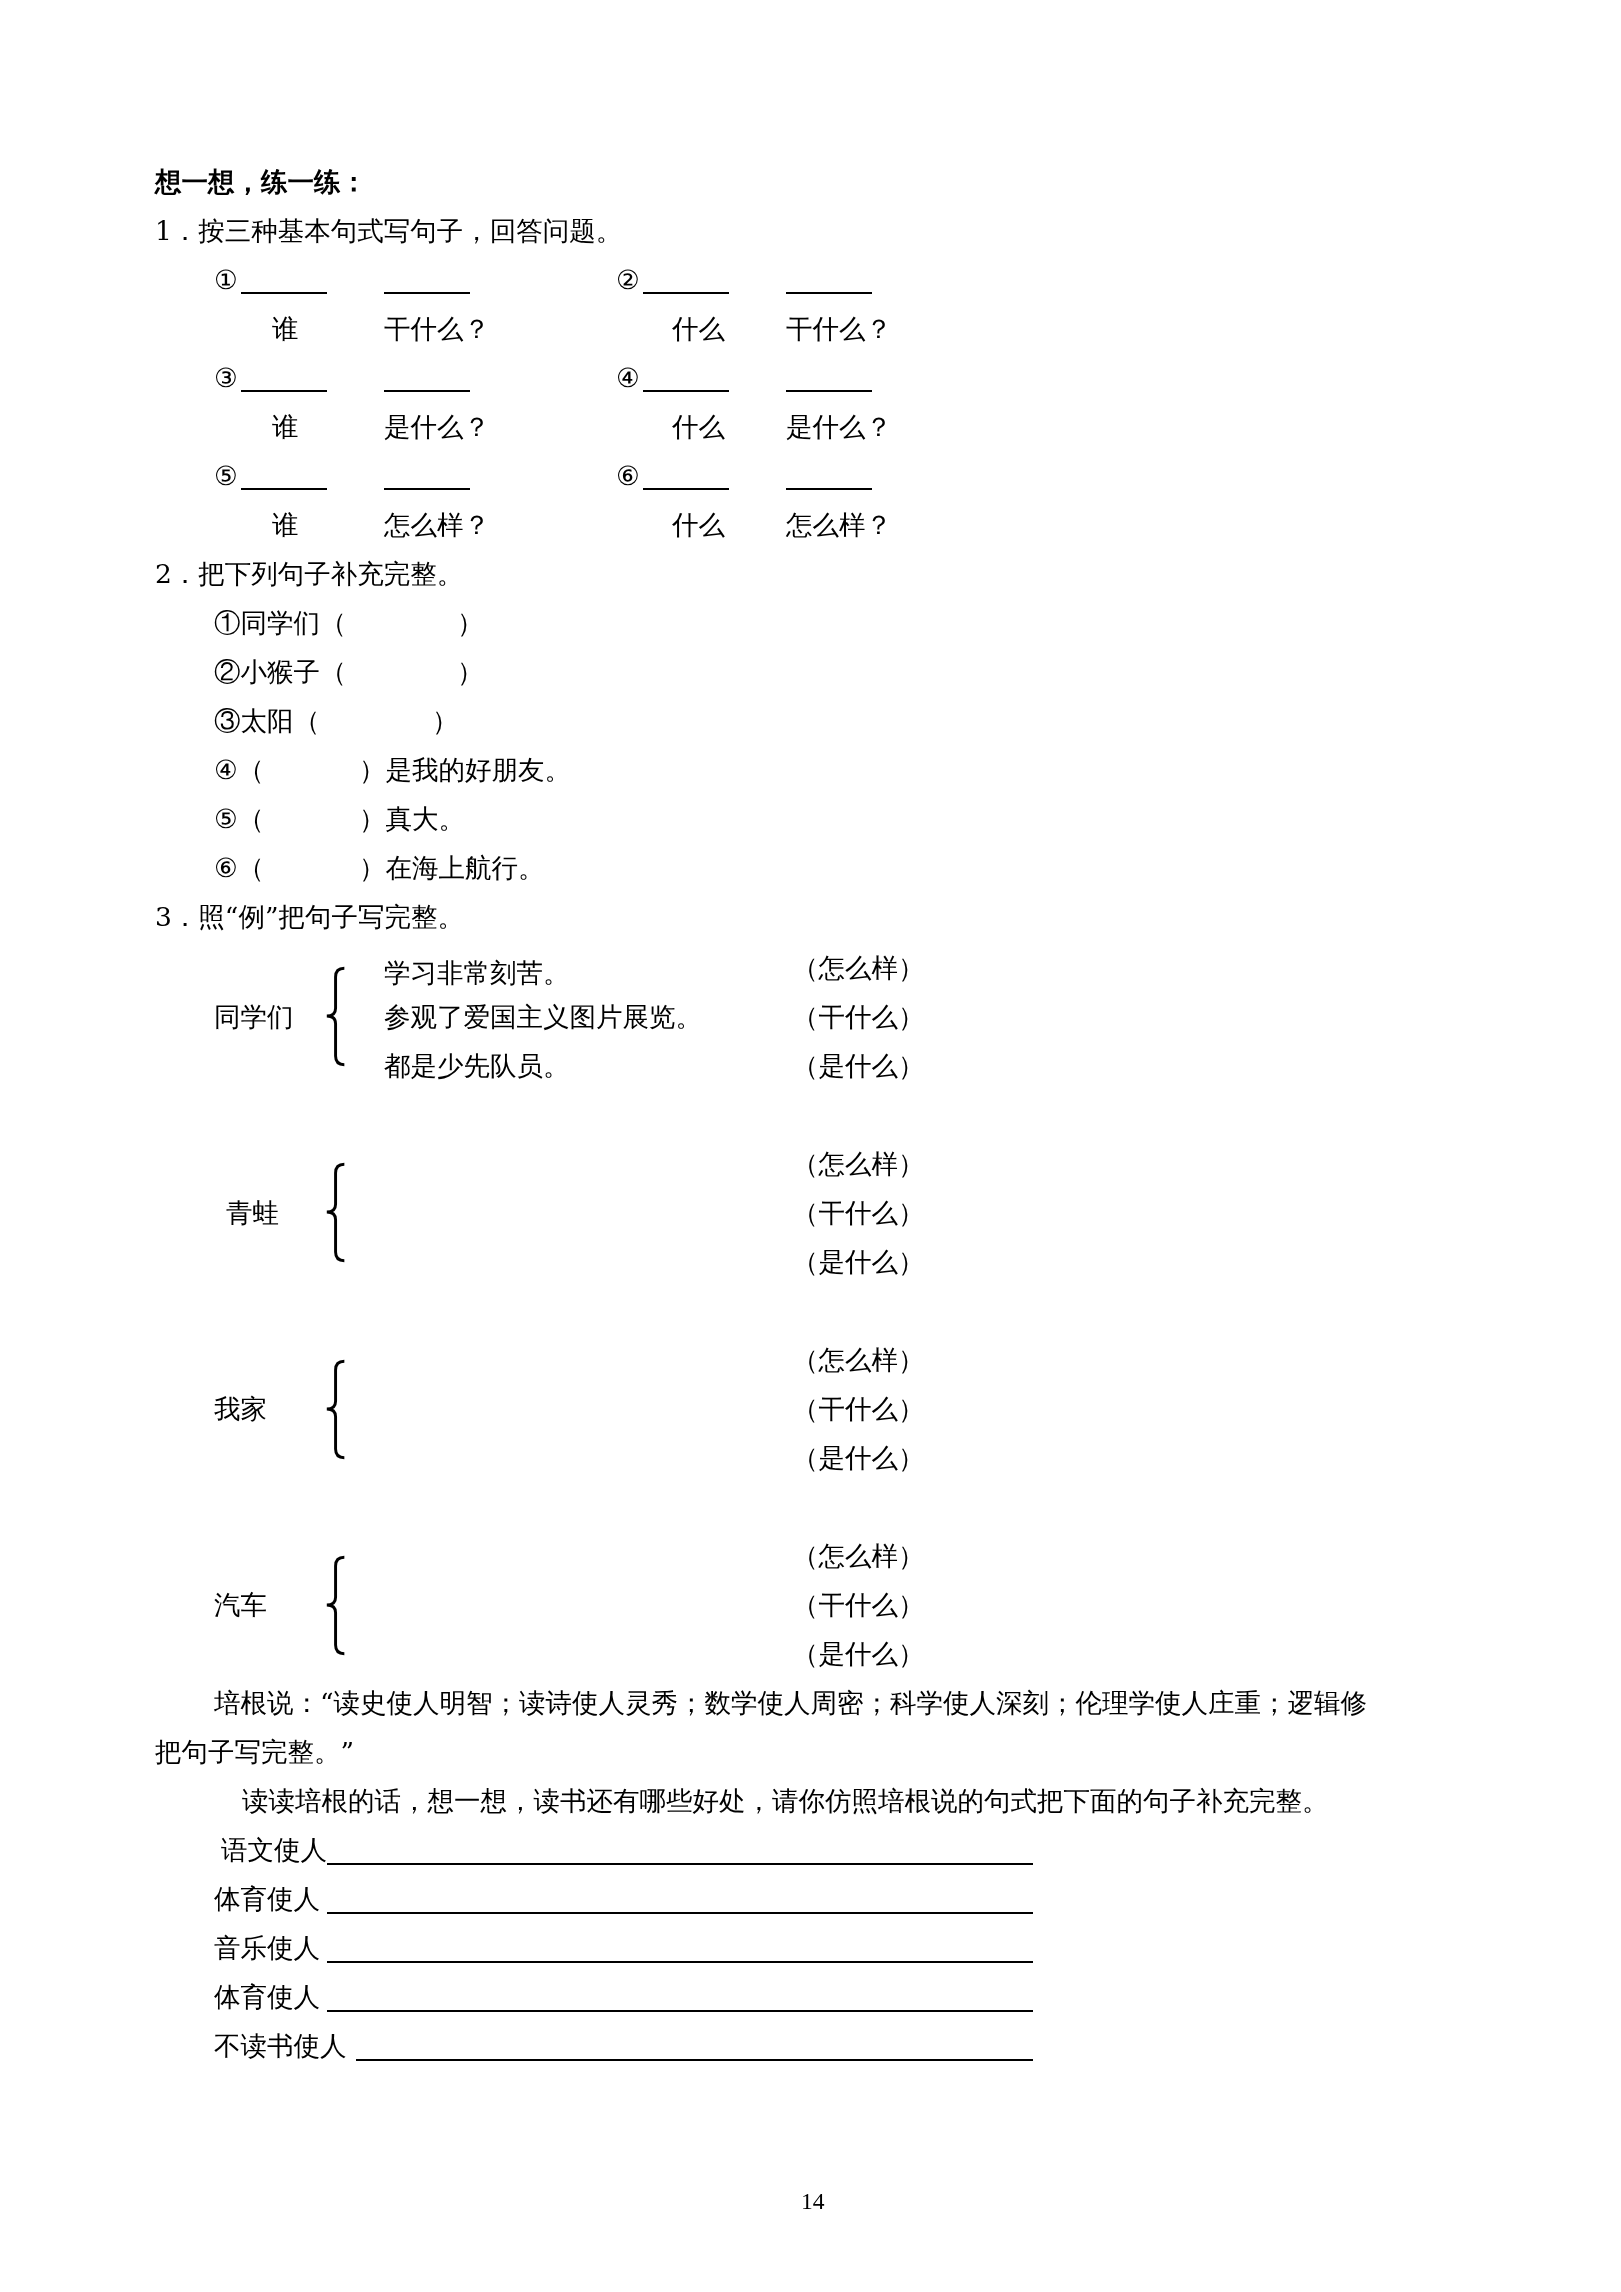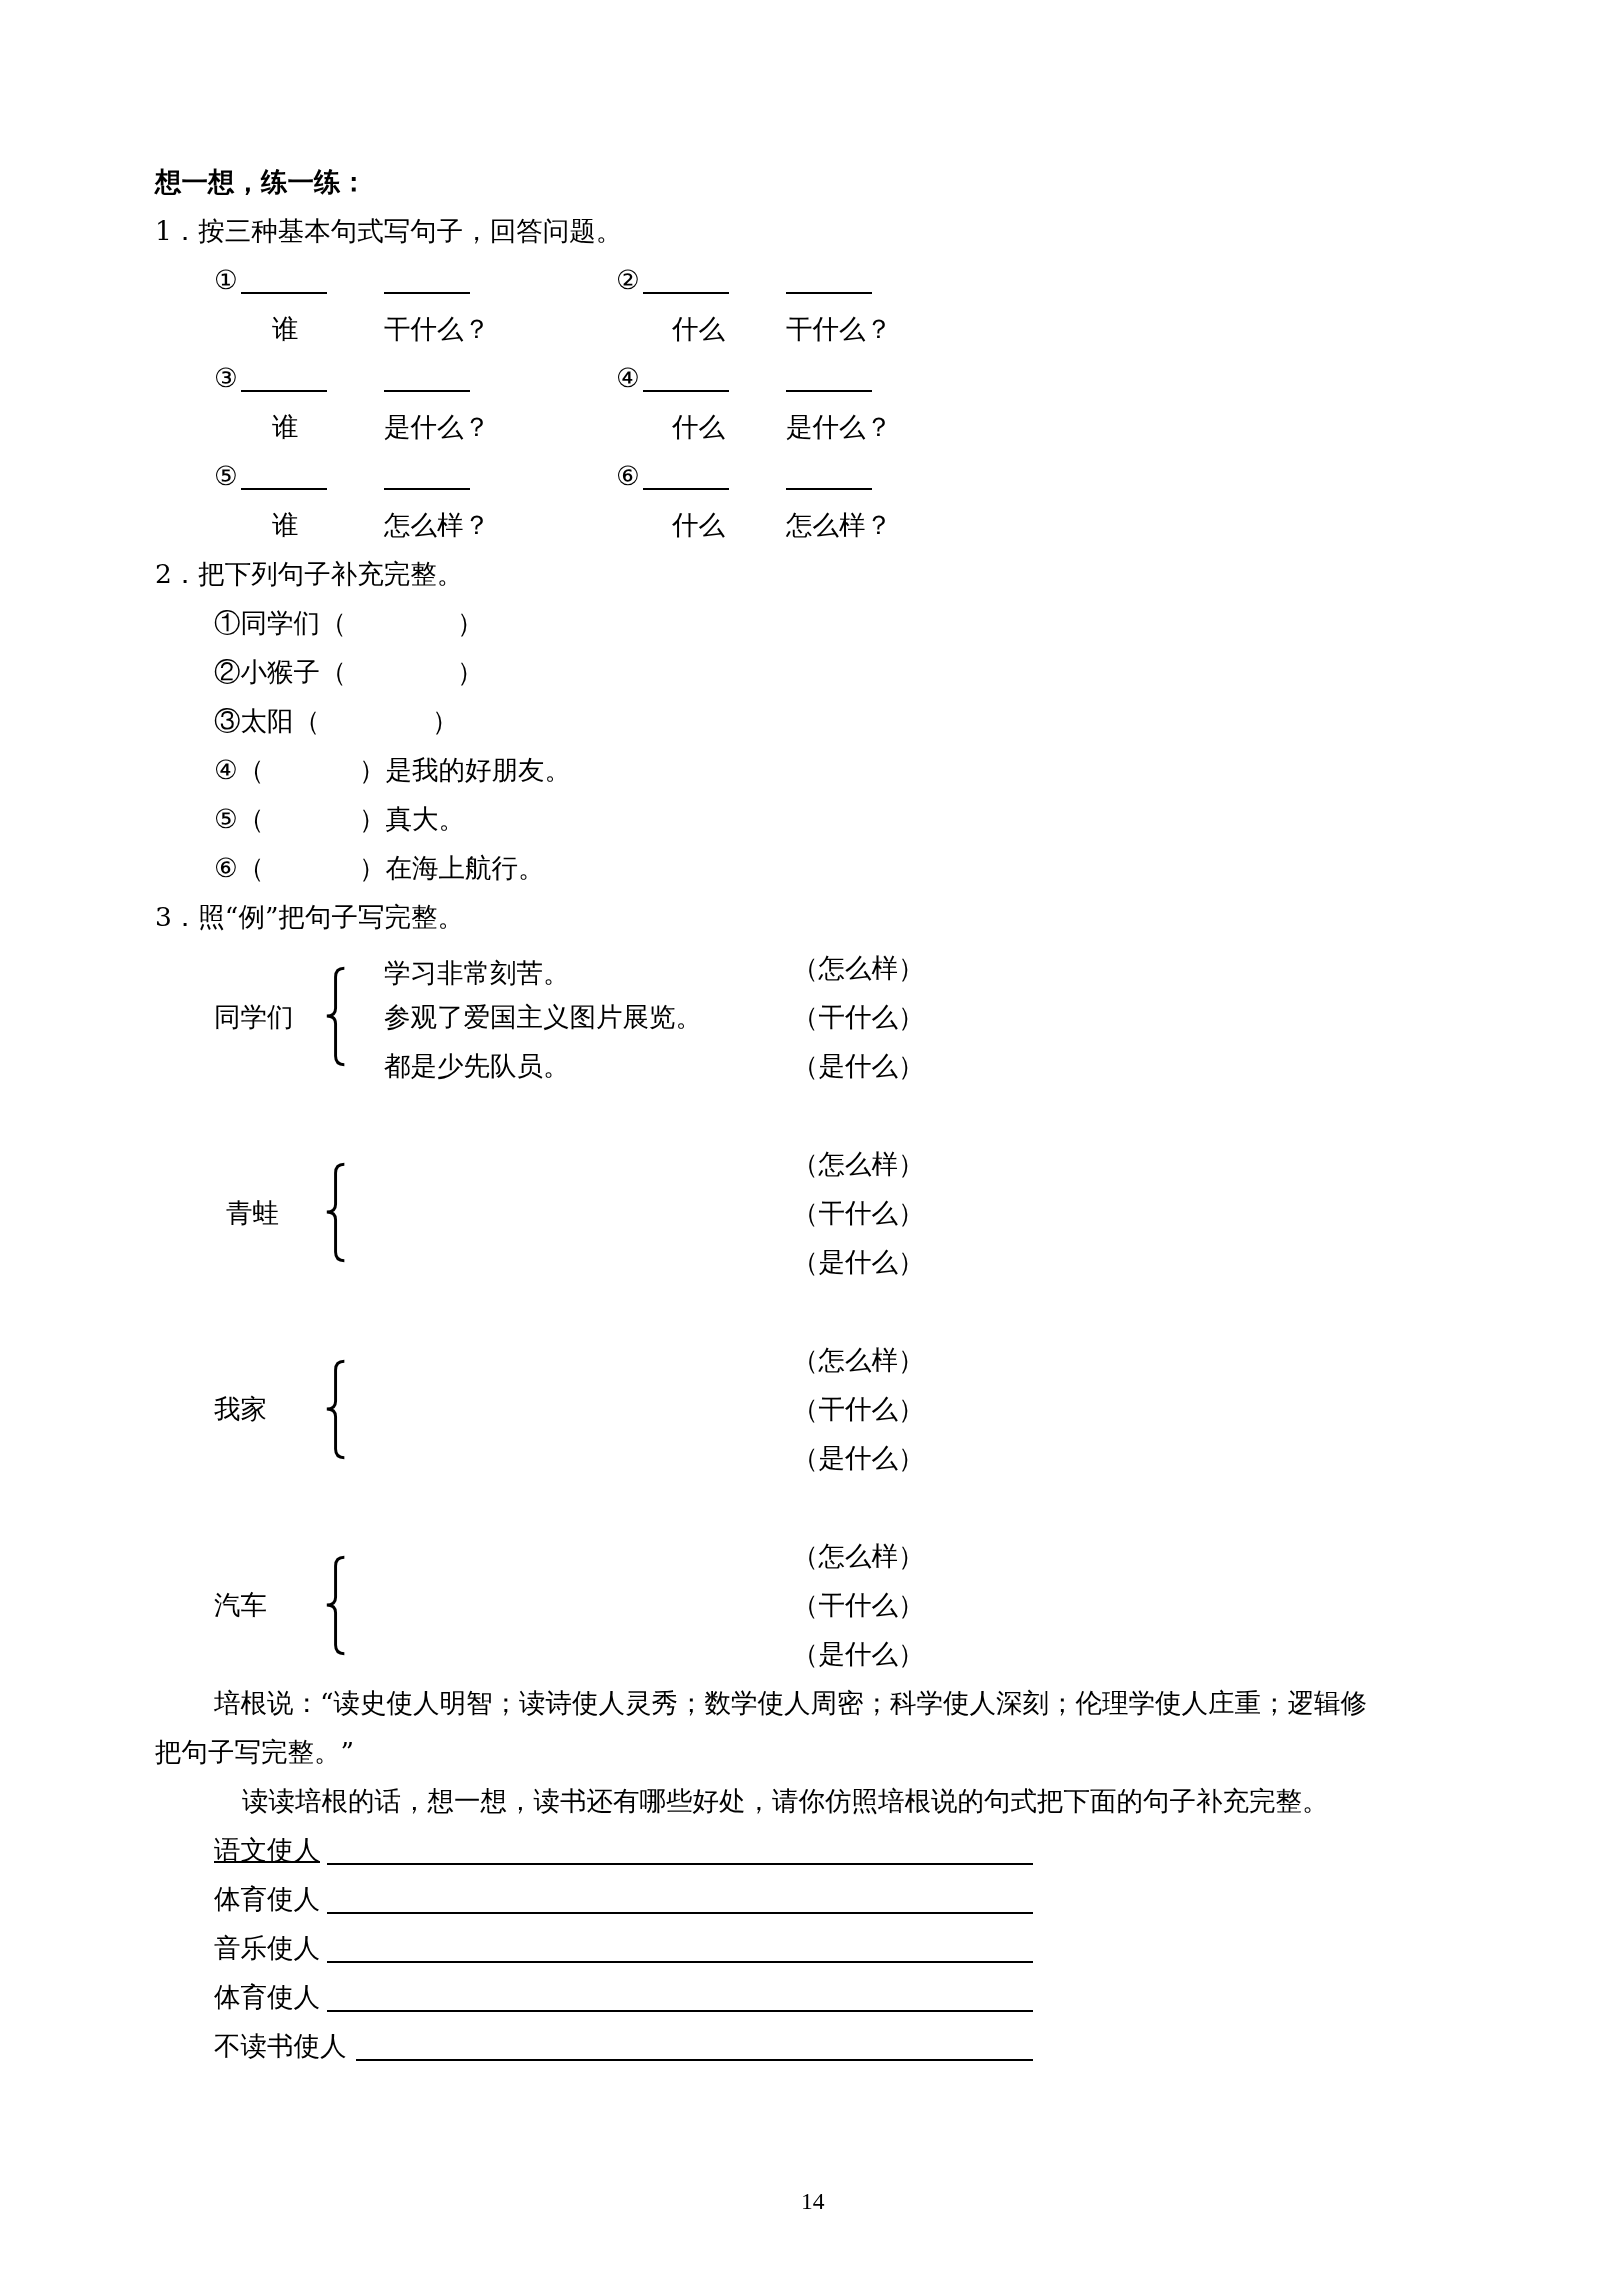--- a/index.html
+++ b/index.html
@@ -148,21 +148,21 @@
   <div class="t" style="left:792px; top:1539px;">（怎么样）</div>
   <div class="t" style="left:792px; top:1588px;">（干什么）</div>
   <div class="t" style="left:792px; top:1637px;">（是什么）</div>
 </div>
 
 <div class="t" style="left:214px; top:1686px;">培根说：“读史使人明智；读诗使人灵秀；数学使人周密；科学使人深刻；伦理学使人庄重；逻辑修</div>
 <div class="t" style="left:155px; top:1735px;">把句子写完整。”</div>
 <div class="t" style="left:222px; top:1784px;margin-left:20px;">读读培根的话，想一想，读书还有哪些好处，请你仿照培根说的句式把下面的句子补充完整。</div>
 
 <div>
-  <div class="t" style="left:214px; top:1833px;text-decoration:underline;">语文使人</div>
+  <div class="t" style="left:221px; top:1833px;">语文使人</div>
   <div class="blank" style="left:327px; top:1863px; width:706px;"></div>
 </div>
 <div>
   <div class="t" style="left:214px; top:1882px;">体育使人</div>
   <div class="blank" style="left:327px; top:1912px; width:706px;"></div>
 </div>
 <div>
   <div class="t" style="left:214px; top:1931px;">音乐使人</div>
   <div class="blank" style="left:327px; top:1961px; width:706px;"></div>
 </div>

